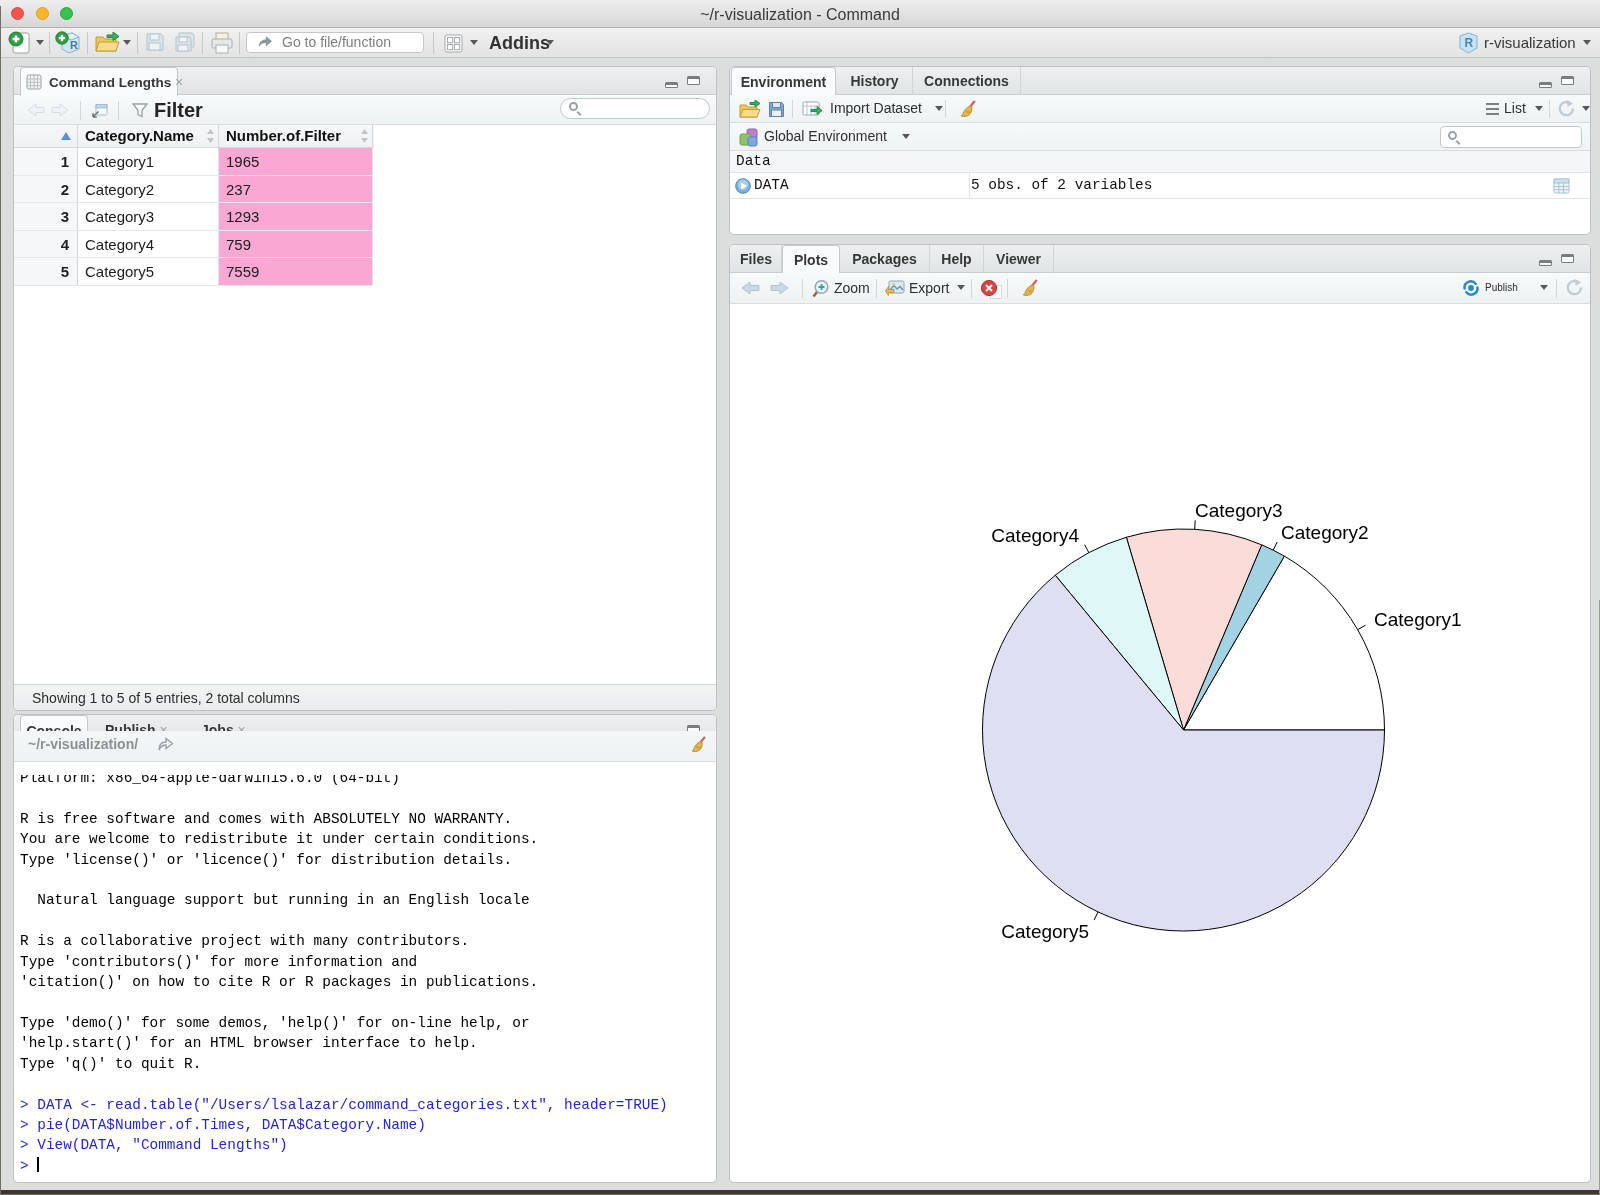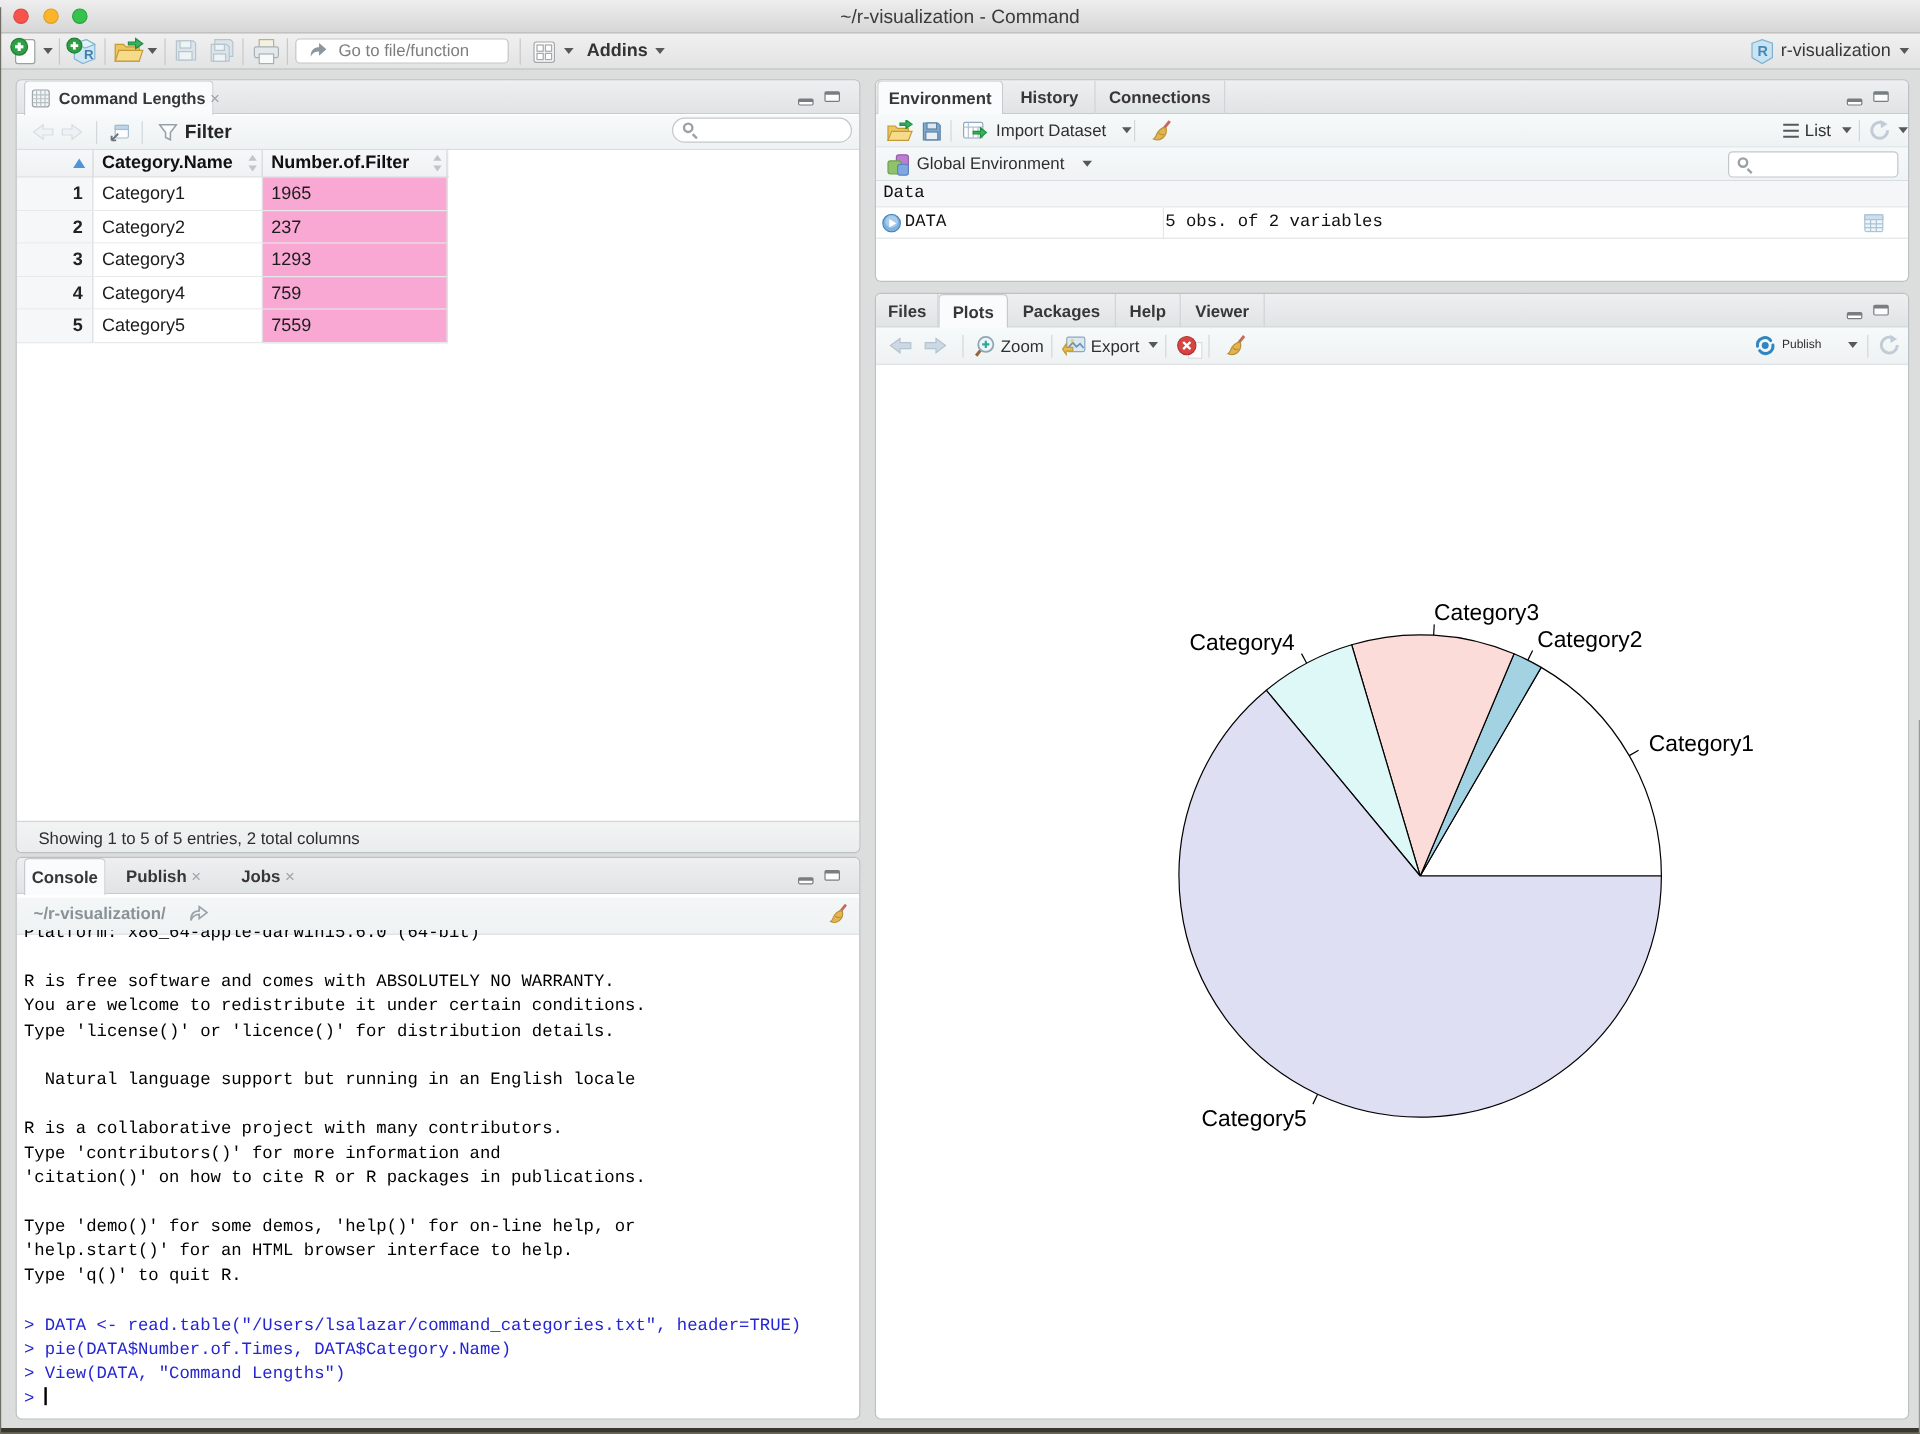--- a/index.html
+++ b/index.html
@@ -110,21 +110,21 @@
   <div class="tsep" style="left:433px;"></div>
 
   <svg class="abs" style="left:444px; top:34px;" width="19" height="19" viewBox="0 0 19 19">
     <rect x="1" y="1" width="17" height="17" rx="2" fill="#fdfdfd" stroke="#a3a8ac"></rect>
     <rect x="3.5" y="3.5" width="5.2" height="5.2" fill="#fff" stroke="#a3a8ac"></rect>
     <rect x="10.5" y="3.5" width="5.2" height="5.2" fill="#fff" stroke="#a3a8ac"></rect>
     <rect x="3.5" y="10.5" width="5.2" height="5.2" fill="#fff" stroke="#a3a8ac"></rect>
     <rect x="10.5" y="10.5" width="5.2" height="5.2" fill="#fff" stroke="#a3a8ac"></rect>
   </svg>
   <div class="caret" style="left:470px; top:40px;"></div>
-  <div class="abs" style="left:489px; top:28px; height:30px; line-height:30px; font-size:15px; font-weight:700; color:#333;">Addins</div>
+  <div class="abs" style="left:489px; top:28px; height:30px; line-height:30px; font-size:18px; font-weight:700; color:#333;">Addins</div>
   <div class="caret" style="left:546px; top:40px;"></div>
 
   <svg class="abs" style="left:1458px; top:32px;" width="21" height="22" viewBox="0 0 21 22">
     <path d="M2 4 L10.5 1 L19 4 L19 16 L10.5 21 L2 16 Z" fill="#c8e4f3" stroke="#7fb2d2"></path>
     <text x="6.5" y="15" font-size="12" font-weight="bold" fill="#4a86b4" font-family="Liberation Sans">R</text>
   </svg>
   <div class="abs" style="left:1484px; top:28px; height:30px; line-height:30px; font-size:15px; color:#383838;">r-visualization</div>
   <div class="caret" style="left:1583px; top:40px;"></div>
 </div>
 
@@ -152,21 +152,21 @@
     <div class="psep" style="left:66px; top:5px; height:19px;"></div>
     <svg class="abs" style="left:76px; top:6px;" width="18" height="17" viewBox="0 0 18 17">
       <rect x="6" y="2.5" width="11" height="10.5" rx="1.5" fill="#fcfdfe" stroke="#a5bccc"></rect>
       <rect x="6" y="2.5" width="11" height="3.4" fill="#bdd6e8" stroke="#a5bccc"></rect>
       <path d="M8.5 9.5 L3 15 M3 15 L3 11.2 M3 15 L6.8 15" stroke="#6b747a" stroke-width="1.6" fill="none"></path>
     </svg>
     <div class="psep" style="left:104px; top:5px; height:19px;"></div>
     <svg class="abs" style="left:118px; top:7px;" width="16" height="15" viewBox="0 0 16 15">
       <path d="M1 1 L15 1 L10 7.5 L10 13.5 L6 11.5 L6 7.5 Z" fill="#fbfcfc" stroke="#99a1a7" stroke-width="1.3"></path>
     </svg>
-    <div class="abs" style="left:140px; top:0; height:29px; line-height:29px; font-size:16px; font-weight:700; color:#252525;">Filter</div>
+    <div class="abs" style="left:140px; top:0; height:29px; line-height:29px; font-size:20px; font-weight:700; color:#252525;">Filter</div>
     <div class="searchbox" style="left:546px; top:2px; width:150px; height:21px;"></div>
     <div class="mag" style="left:555px; top:6px;"></div>
   </div>
 
   <div class="abs" style="left:0; top:58px; width:703px; height:232px; font-size:15px;">
 
     <div class="abs" style="left:0; top:0; width:360px; height:23px; background:linear-gradient(#f6f7f8,#eff1f2); border-bottom:1px solid #d4d8da;"></div>
     <div class="abs" style="left:0; top:0; width:64px; height:23px; border-right:1px solid #d4d8da;">
       <div class="abs" style="right:6px; top:7px; width:0; height:0; border-left:5.5px solid transparent; border-right:5.5px solid transparent; border-bottom:8px solid #4f94d6;"></div>
     </div>
@@ -224,21 +224,21 @@
   <div class="tab sel" style="left:6px; width:68px; height:31px; line-height:30px; text-align:center;">Console</div>
   <div class="tab" style="left:78px; width:96px; line-height:30px;"><span style="margin-left:13px;">Publish</span> <span class="x">×</span></div>
   <div class="tab" style="left:179px; width:66px; line-height:30px;"><span style="margin-left:8px;">Jobs</span> <span class="x">×</span></div>
   <div class="minmax" style="right:36px; top:8px;">
       <div style="position:absolute; left:0; top:8px; width:13px; height:6px; border:1.5px solid #787d80; border-top:3.5px solid #787d80; background:#fff; border-radius:1.5px;"></div>
     </div>
   <div class="minmax" style="right:14px; top:8px;">
       <div style="position:absolute; left:0; top:2px; width:13px; height:9px; border:1.5px solid #787d80; border-top:3.5px solid #787d80; background:#fbfcfc; border-radius:1.5px;"></div>
     </div>
 
-  <div class="ptb" style="top:33px; height:31px; background:linear-gradient(#f4f7f8,#eef2f3);">
+  <div class="ptb" style="top:16px; height:31px; background:linear-gradient(#f4f7f8,#eef2f3);">
     <div class="abs" style="left:14px; top:0; height:26px; line-height:26px; font-size:14px; font-weight:700; color:#8a9296;">~/r-visualization/</div>
     <svg class="abs" style="left:143px; top:6px;" width="17" height="15" viewBox="0 0 17 15">
       <path d="M2 13 C2 7 5.5 5 9 5 L9 1.5 L15.5 6.5 L9 11.5 L9 8 C6 8 3.5 9.5 2 13 Z" fill="none" stroke="#9aa3a8" stroke-width="1.4"></path>
     </svg>
     <svg class="abs" style="left:675px; top:4px;" width="19" height="19" viewBox="0 0 20 20">
       <path d="M16.8 2 L11.5 8.5" stroke="#c56a5a" stroke-width="2.4"></path>
       <path d="M12.8 7.2 C10 7.5 6.5 10 5.2 14.5 C5 15.3 4.2 16.2 3.2 16.8 C5.5 17.8 9 17.6 11 16 C13.2 14.2 14.3 11 13.8 8 Z" fill="#e2b452" stroke="#bb8f33"></path>
       <path d="M7.5 12 C8.5 13 10.5 13.5 12 13" stroke="#bb8f33" fill="none"></path>
     </svg>
   </div>

